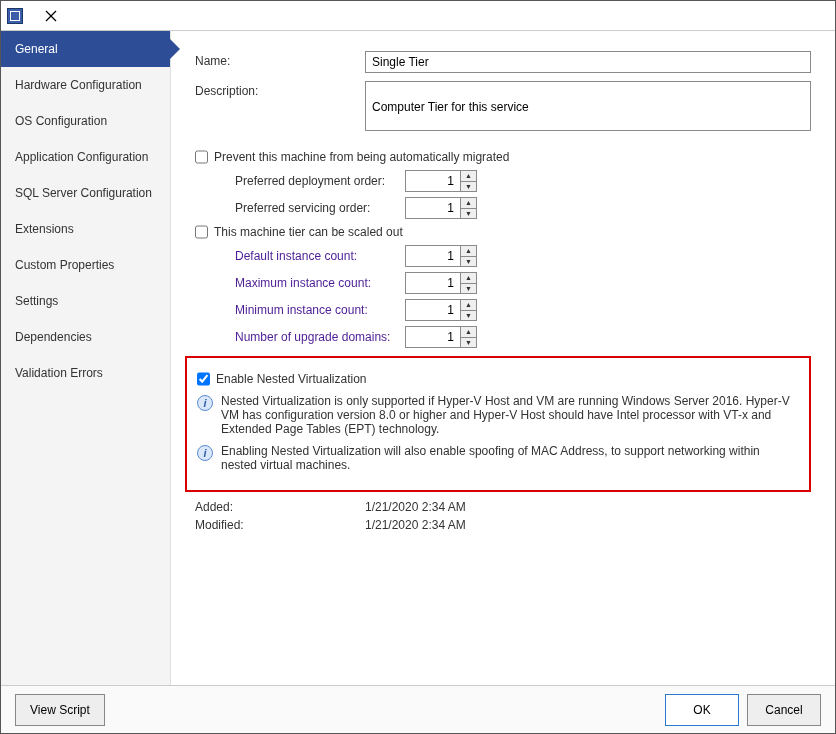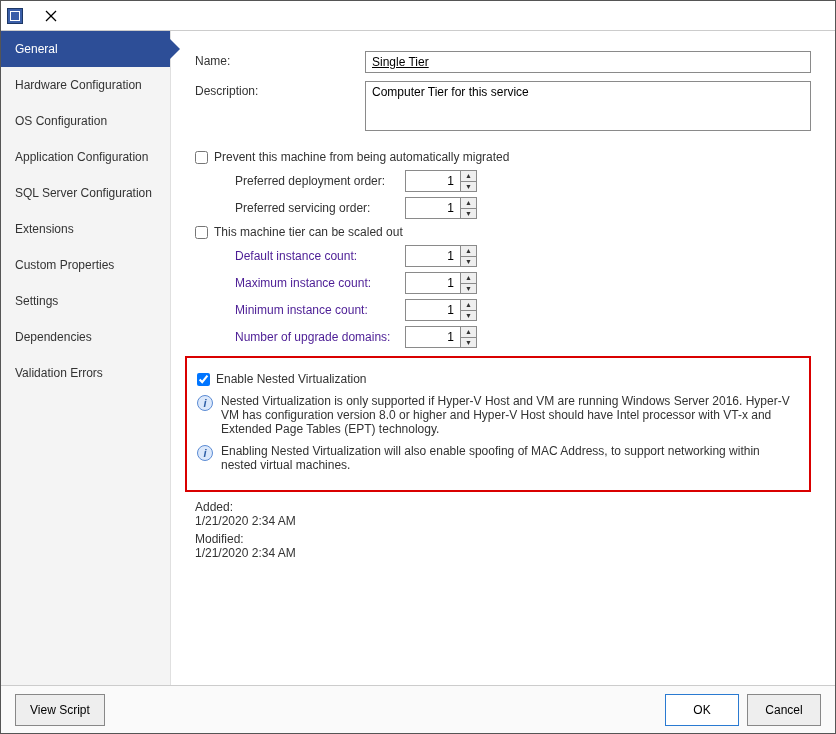--- a/index.html
+++ b/index.html
@@ -42,26 +42,26 @@
   }
   
   .main {
     flex:1; padding:20px 24px 12px 24px; overflow:auto; position:relative; color:#333;
   }
   .row { display:flex; align-items:flex-start; margin-bottom:8px; }
   .row.tall { margin-bottom:16px; }
   .lbl { width:170px; padding-top:3px; }
   .ctl { flex:1; }
   .textbox {
-    width:100%; border:1px solid #8a8a8a; padding:3px 6px; height:22px; background:#fff;text-decoration:underline;
+    width:100%; border:1px solid #8a8a8a; padding:3px 6px; height:22px; background:#fff;
   }
   .textarea {
-    width:100%; border:1px solid #8a8a8a; padding:3px 6px; height:50px; resize:none; background:#fff; font-family:inherit;
-  }
-  .chkline { display:flex; align-items:center; margin:6px 0 6px 0; }
+    width:100%; border:1px solid #8a8a8a; padding:18px 6px; height:50px; resize:none; background:#fff; font-family:inherit;
+  }
+  .chkline { display:flex; margin:6px 0 6px 0; }
   .chkline input { margin:0 6px 0 0; }
   .sub { margin-left:40px; }
   .num-row { display:flex; align-items:center; margin:5px 0; }
   .num-row .nlbl { width:170px; }
   .num-row.dim .nlbl { color:#4c1d95; }
   .spinner {
     display:inline-flex; align-items:stretch; border:1px solid #8a8a8a; height:22px; background:#fff;
   }
   .spinner input {
     width:54px; border:none; text-align:right; padding:0 6px; outline:none; font-family:inherit;
@@ -74,21 +74,21 @@
   .spinner .btns div:first-child { border-bottom:1px solid #8a8a8a;}
   .highlight-box {
     border:2px solid #d90000; padding:8px 10px 10px 10px; margin:8px 0 8px -10px;
   }
   .info-row { display:flex; align-items:flex-start; margin:8px 0; }
   .info-icon {
     width:16px;height:16px;border-radius:50%;background:#dbe8fb;border:1px solid #5b8bd4;
     color:#2f5fa6;font-weight:bold;display:flex;align-items:center;justify-content:center;
     font-size:11px;margin-right:8px;flex:none;margin-top:1px;font-style:italic;
   }
-  .kv { display:flex; margin:4px 0;flex-direction:column; }
+  .kv { display:flex; margin:4px 0; }
   .kv .k { width:170px; }
   
   .footer {
     border-top:1px solid #ccc; height:48px; display:flex; align-items:center;
     padding:0 14px; background:#fafafa; gap:8px;
   }
   .footer .spacer { flex:1; }
   .btn {
     min-width:74px; height:32px; border:1px solid #888; background:#eee;
     padding:0 14px; cursor:pointer; display:inline-flex; align-items:center; justify-content:center;

